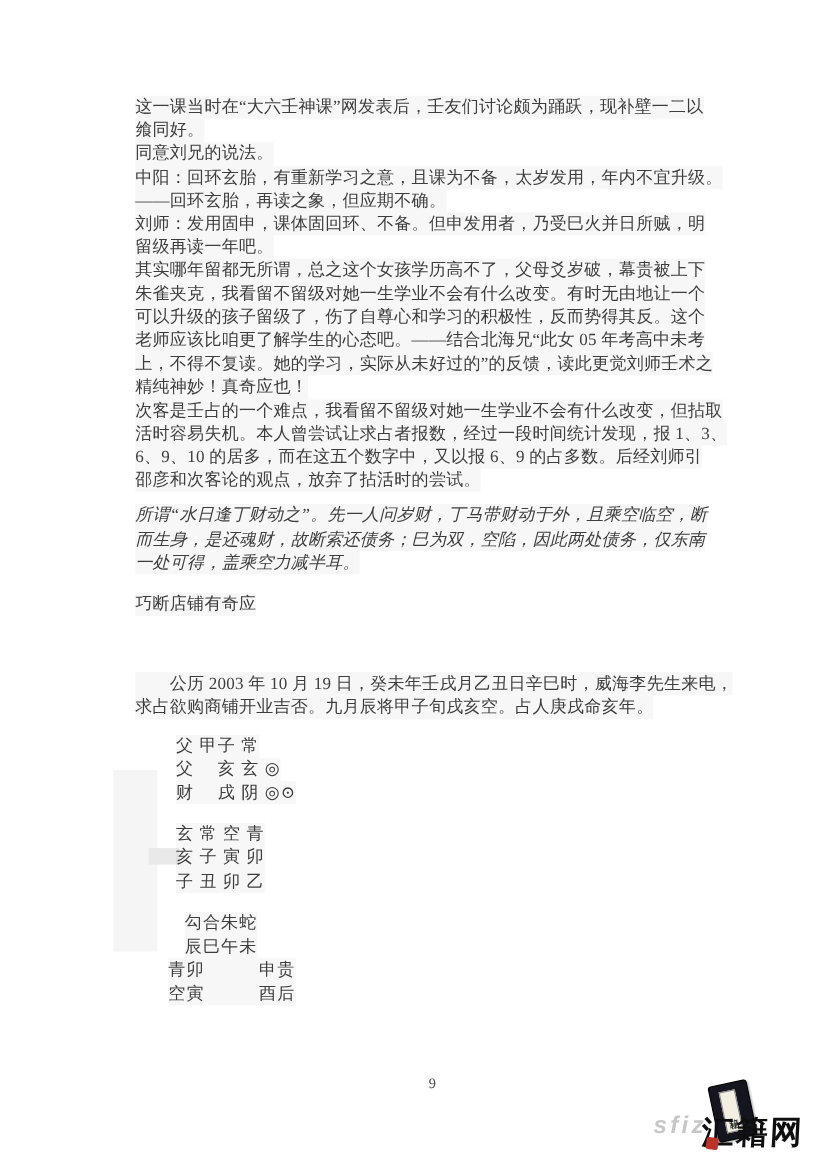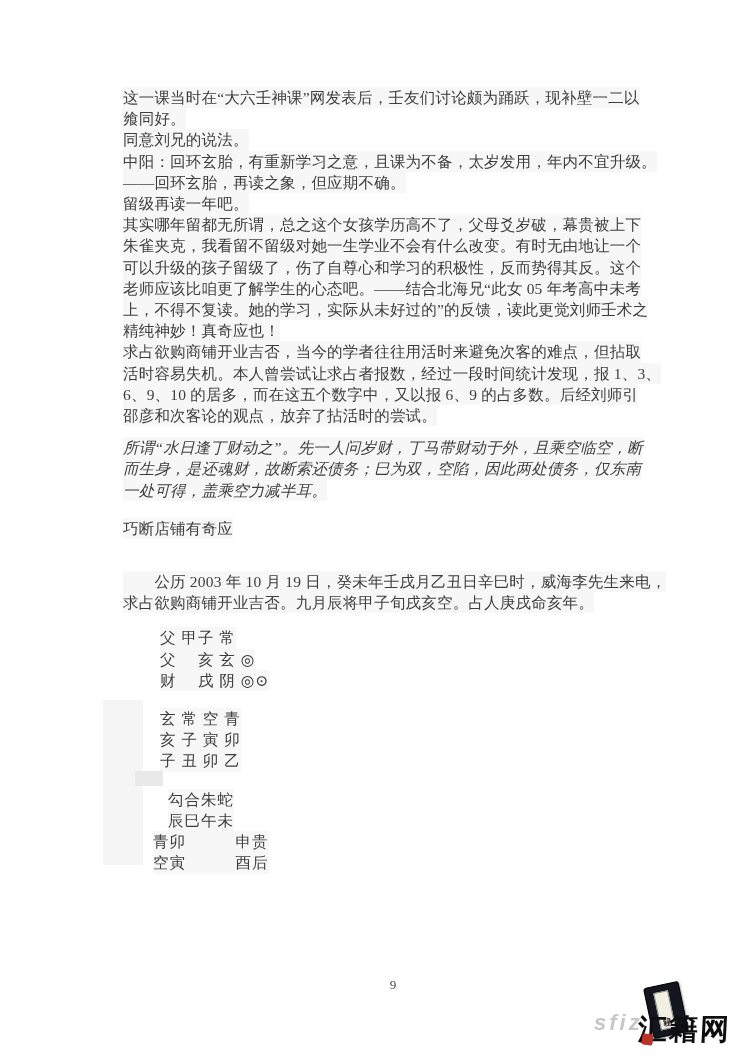--- a/index.html
+++ b/index.html
@@ -21,21 +21,21 @@
   }
   .block{margin:0;}
   .line{
     white-space:pre;
     width:fit-content;
     background:rgba(0,0,0,0.032);
   }
   
   .gap-a{margin-top:11px;font-style:italic;}
   .gap-b{margin-top:17px;}
-  .gap-c{margin-top:32px;}
+  .gap-c{margin-top:51px;}
   .gap-d{margin-top:14px;}
   .gap-e{margin-top:17px;}
   
   .indent-a{margin-left:37px;}
   .indent-b{margin-left:45px;}
   .indent-c{margin-left:30px;}
   .chart .line{letter-spacing:1px;}
   
   .scan-strip{
     position:absolute;left:103px;top:700px;width:40px;height:165px;
@@ -90,28 +90,29 @@
   <div class="scan-strip"></div>
   <div class="scan-box"></div>
 
   <div class="text-column">
       <div class="block para">
         <div class="line">这一课当时在“大六壬神课”网发表后，壬友们讨论颇为踊跃，现补壁一二以</div>
         <div class="line">飨同好。</div>
         <div class="line">同意刘兄的说法。</div>
         <div class="line">中阳：回环玄胎，有重新学习之意，且课为不备，太岁发用，年内不宜升级。</div>
         <div class="line">——回环玄胎，再读之象，但应期不确。</div>
+        <div class="line">刘师：发用固申，课体固回环、不备。但申发用者，乃受巳火并日所贼，明</div>
         <div class="line">留级再读一年吧。</div>
         <div class="line">其实哪年留都无所谓，总之这个女孩学历高不了，父母爻岁破，幕贵被上下</div>
         <div class="line">朱雀夹克，我看留不留级对她一生学业不会有什么改变。有时无由地让一个</div>
         <div class="line">可以升级的孩子留级了，伤了自尊心和学习的积极性，反而势得其反。这个</div>
         <div class="line">老师应该比咱更了解学生的心态吧。——结合北海兄“此女 05 年考高中未考</div>
         <div class="line">上，不得不复读。她的学习，实际从未好过的”的反馈，读此更觉刘师壬术之</div>
         <div class="line">精纯神妙！真奇应也！</div>
-        <div class="line">求占欲购商铺开业吉否，当今的学者往往用活时来避免次客的难点，但拈取</div>
+        <div class="line">次客是壬占的一个难点，我看留不留级对她一生学业不会有什么改变，但拈取</div>
         <div class="line">活时容易失机。本人曾尝试让求占者报数，经过一段时间统计发现，报 1、3、</div>
         <div class="line">6、9、10 的居多，而在这五个数字中，又以报 6、9 的占多数。后经刘师引</div>
         <div class="line">邵彦和次客论的观点，放弃了拈活时的尝试。</div>
       </div>
       <div class="block para gap-a">
         <div class="line">所谓“水日逢丁财动之”。先一人问岁财，丁马带财动于外，且乘空临空，断</div>
         <div class="line">而生身，是还魂财，故断索还债务；巳为双，空陷，因此两处债务，仅东南</div>
         <div class="line">一处可得，盖乘空力减半耳。</div>
       </div>
       <div class="block para gap-b">

